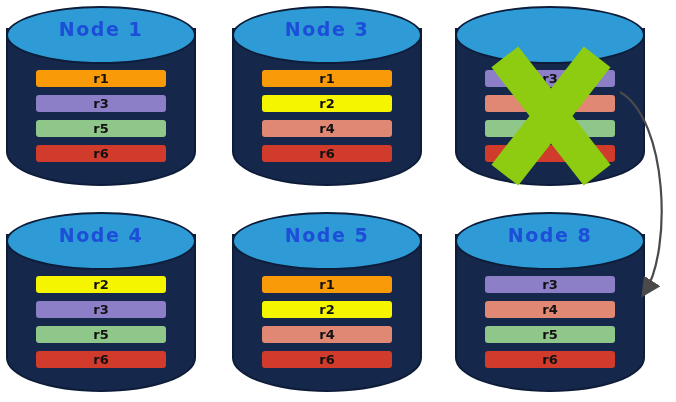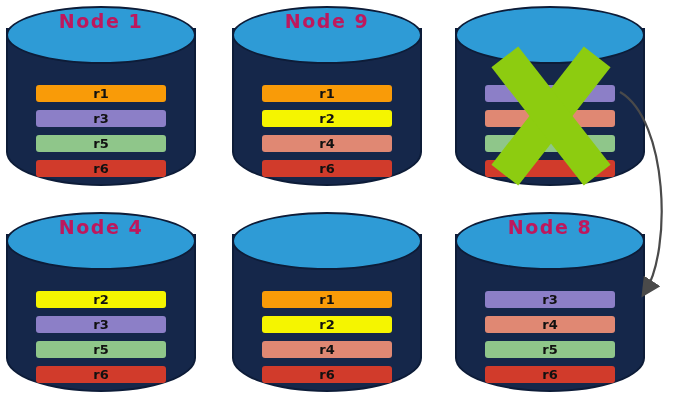--- a/index.html
+++ b/index.html
@@ -32,34 +32,34 @@
     position:absolute;
     left:0; top:0;
     width:190px; height:58px;
     background:#2e9bd6;
     border:2px solid #0d1c38;
     border-radius:50%;
     box-sizing:border-box;
   }
   .node-label{
     position:absolute;
-    left:0; top:4px;
+    left:0; top:12px;
     width:190px;
     text-align:center;
-    color:#be185d;
+    color:#1d4ed8;
     font-size:19px;
     font-weight:bold;
     letter-spacing:1.5px;
     z-index:6;
     pointer-events:none;
   }
 
   .bars{
     position:absolute;
-    left:30px; top:79px;
+    left:30px; top:64px;
     width:130px;
     z-index:4;
   }
   .bar{
     height:17px;
     margin-bottom:8px;
     border-radius:3px;
     text-align:center;
     font-size:13px;
     font-weight:bold;
@@ -106,21 +106,21 @@
       <div class="bar" style="background: rgb(249, 155, 8);">r1</div>
       <div class="bar" style="background: rgb(140, 127, 199);">r3</div>
       <div class="bar" style="background: rgb(143, 198, 138);">r5</div>
       <div class="bar" style="background: rgb(209, 59, 43);">r6</div>
     </div>
   </div>
 
   <div class="node" style="left:232px; top:6px;">
     <div class="cyl-body"></div>
     <div class="cyl-top"></div>
-    <div class="node-label">Node 9</div>
+    <div class="node-label">Node 3</div>
     <div class="bars">
       <div class="bar" style="background: rgb(249, 155, 8);">r1</div>
       <div class="bar" style="background: rgb(245, 245, 0);">r2</div>
       <div class="bar" style="background: rgb(224, 136, 115);">r4</div>
       <div class="bar" style="background: rgb(209, 59, 43);">r6</div>
     </div>
   </div>
 
   <div class="node" style="left:455px; top:6px;">
     <div class="cyl-body"></div>
@@ -145,20 +145,21 @@
       <div class="bar" style="background: rgb(245, 245, 0);">r2</div>
       <div class="bar" style="background: rgb(140, 127, 199);">r3</div>
       <div class="bar" style="background: rgb(143, 198, 138);">r5</div>
       <div class="bar" style="background: rgb(209, 59, 43);">r6</div>
     </div>
   </div>
 
   <div class="node" style="left:232px; top:212px;">
     <div class="cyl-body"></div>
     <div class="cyl-top"></div>
+    <div class="node-label">Node 5</div>
     <div class="bars">
       <div class="bar" style="background: rgb(249, 155, 8);">r1</div>
       <div class="bar" style="background: rgb(245, 245, 0);">r2</div>
       <div class="bar" style="background: rgb(224, 136, 115);">r4</div>
       <div class="bar" style="background: rgb(209, 59, 43);">r6</div>
     </div>
   </div>
 
   <div class="node" style="left:455px; top:212px;">
     <div class="cyl-body"></div>

